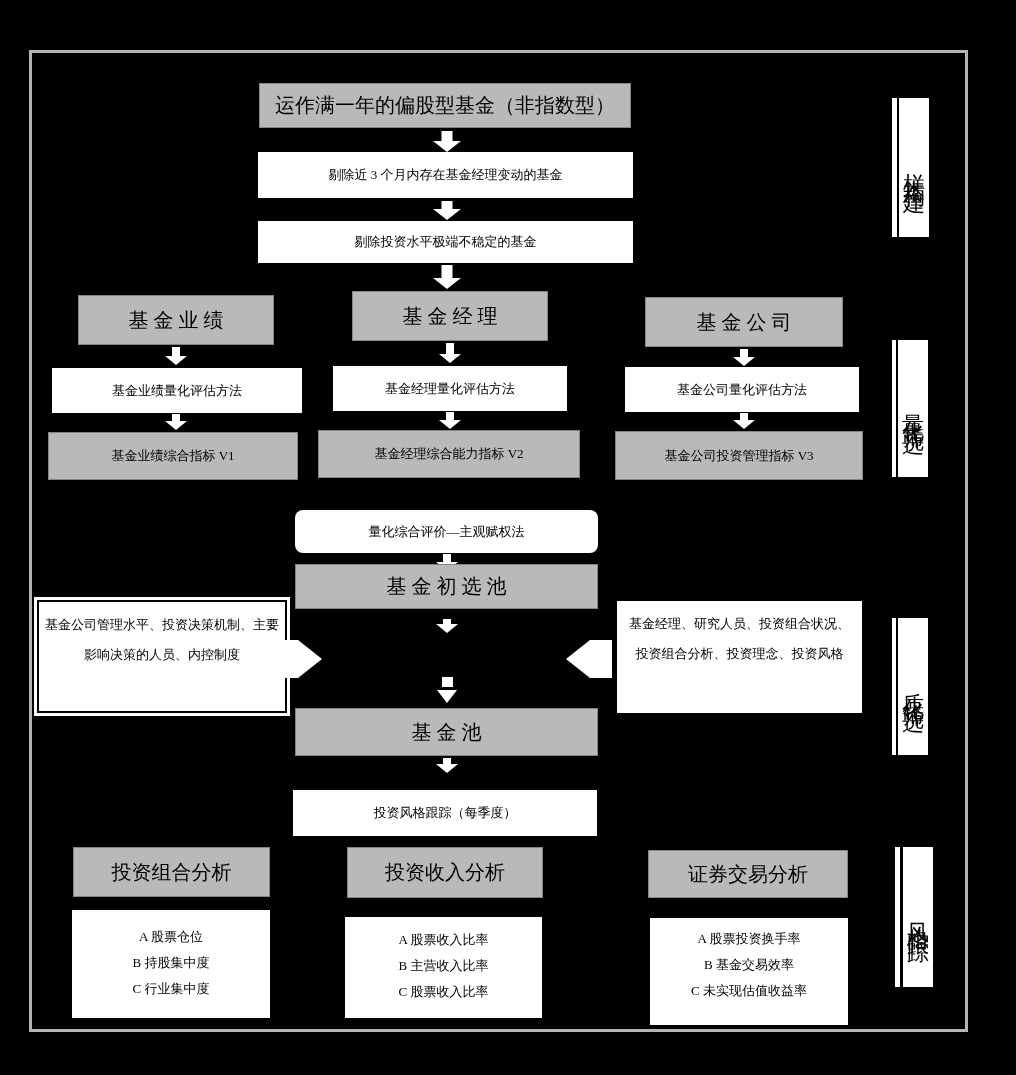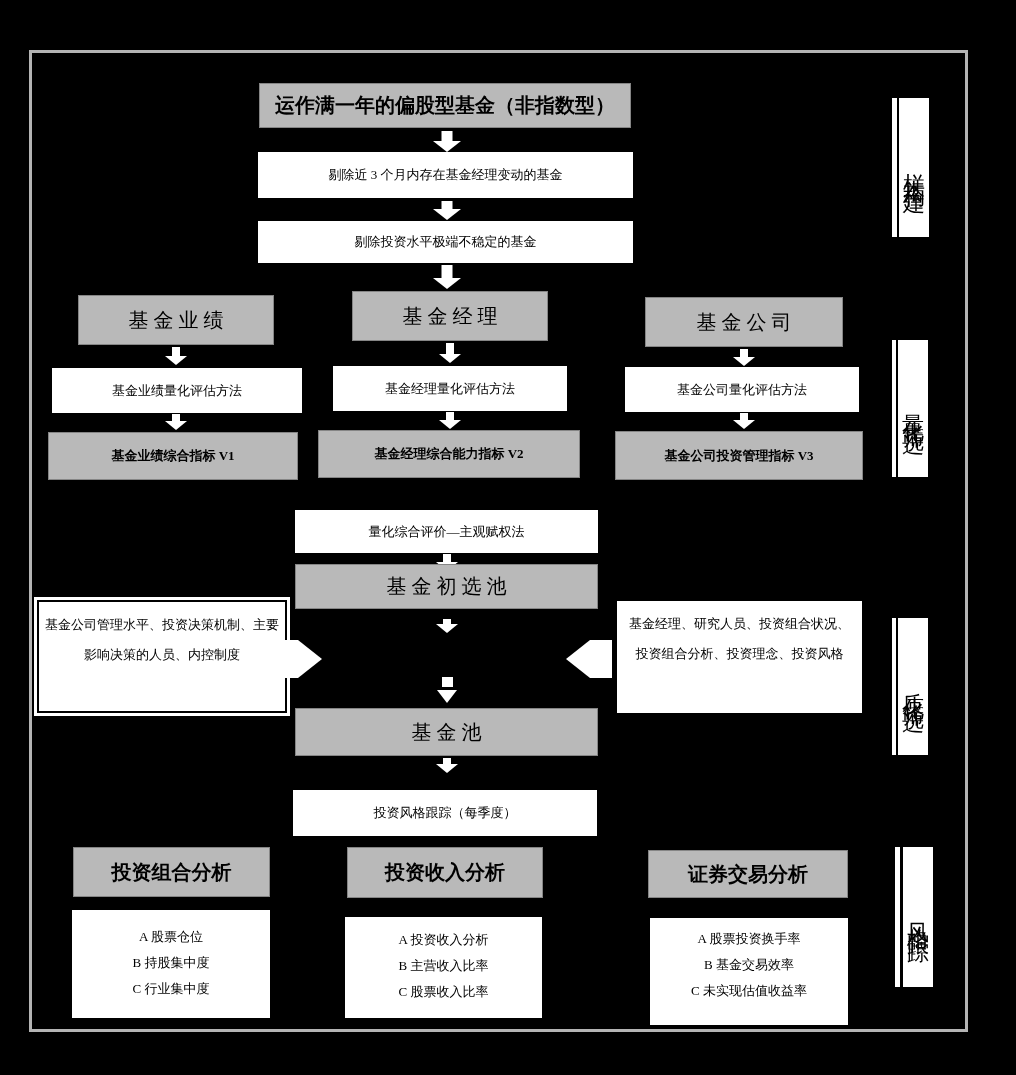--- a/index.html
+++ b/index.html
@@ -6,21 +6,21 @@
   body{
     width:1016px;height:1075px;position:relative;background:#000;
     font-family:"Liberation Serif","DejaVu Serif",serif;color:#000;overflow:hidden;
   }
   .frame{position:absolute;left:29px;top:50px;width:939px;height:982px;
     border:3px solid #b4b4b4;box-sizing:border-box;background:transparent;}
   .bx{position:absolute;box-sizing:border-box;display:flex;align-items:center;
     justify-content:center;text-align:center;font-size:13px;line-height:1.35;}
   .bx.white{background:#fff;}
   .bx.gray{background:#b9b9b9;border:1px solid #858585;}
-  .bold{font-weight:bold;}
+  .bold{font-weight:normal;}
   .sp20{font-size:20px;}
   .qual{display:block;padding:8px 6px 14px 6px;line-height:30px;}
   .qual.bordered{border:2px solid #000;box-shadow:0 0 0 3px #fff;}
   .itemsbox{flex-direction:column;justify-content:flex-start;line-height:26px;}
   
   .ar-d{position:absolute;}
   .ar-d::before{content:"";position:absolute;left:50%;transform:translateX(-50%);
     top:0;height:calc(100% - 11px);width:11px;background:#fff;}
   .ar-d::after{content:"";position:absolute;left:50%;transform:translateX(-50%);
     bottom:0;width:0;height:0;border-left:14px solid transparent;
@@ -67,21 +67,21 @@
 <div class="bx white" style="left:333px;top:366px;width:234px;height:45px;">基金经理量化评估方法</div>
 <div class="ar-d sm" style="left:439px;top:412px;width:22px;height:17px;"></div>
 <div class="bx gray bold" style="left:318px;top:430px;width:262px;height:48px;">基金经理综合能力指标 V2</div>
 
 <div class="bx gray sp20" style="left:645px;top:297px;width:198px;height:50px;">基 金 公 司</div>
 <div class="ar-d sm" style="left:733px;top:349px;width:22px;height:17px;"></div>
 <div class="bx white" style="left:625px;top:367px;width:234px;height:45px;">基金公司量化评估方法</div>
 <div class="ar-d sm" style="left:733px;top:413px;width:22px;height:16px;"></div>
 <div class="bx gray bold" style="left:615px;top:431px;width:248px;height:49px;">基金公司投资管理指标 V3</div>
 
-<div class="bx white" style="left:295px;top:510px;width:303px;height:43px;">量化综合评价—主观赋权法</div>
+<div class="bx white" style="left:295px;top:510px;width:303px;height:43px;border-radius:8px;">量化综合评价—主观赋权法</div>
 <div class="ar-d sm" style="left:436px;top:554px;width:22px;height:17px;"></div>
 <div class="bx gray sp20" style="left:295px;top:564px;width:303px;height:45px;">基 金 初 选 池</div>
 <div class="ar-d sm" style="left:436px;top:619px;width:22px;height:14px;"></div>
 <div class="sq" style="left:442px;top:677px;width:11px;height:10px;"></div>
 <div class="tri-down" style="left:437px;top:690px;"></div>
 
 <div class="bx white qual bordered" style="left:37px;top:600px;width:250px;height:113px;">基金公司管理水平、投资决策机制、主要影响决策的人员、内控制度</div>
 <div class="ar-right" style="left:284px;top:640px;width:38px;height:38px;"></div>
 <div class="ar-left" style="left:566px;top:640px;width:46px;height:38px;"></div>
 <div class="bx white qual" style="left:617px;top:601px;width:245px;height:112px;">基金经理、研究人员、投资组合状况、投资组合分析、投资理念、投资风格</div>
@@ -92,21 +92,21 @@
 
 <div class="bx gray bold sp20" style="left:73px;top:847px;width:197px;height:50px;">投资组合分析</div>
 <div class="bx white itemsbox" style="left:72px;top:910px;width:198px;height:108px;padding-top:14px;">
   <div>A 股票仓位</div>
   <div>B 持股集中度</div>
   <div>C 行业集中度</div>
 </div>
 
 <div class="bx gray bold sp20" style="left:347px;top:847px;width:196px;height:51px;">投资收入分析</div>
 <div class="bx white itemsbox" style="left:345px;top:917px;width:197px;height:101px;padding-top:10px;">
-  <div>A 投资收入分析</div>
+  <div>A 股票收入比率</div>
   <div>B 主营收入比率</div>
   <div>C 股票收入比率</div>
 </div>
 
 <div class="bx gray bold sp20" style="left:648px;top:850px;width:200px;height:48px;">证券交易分析</div>
 <div class="bx white itemsbox" style="left:650px;top:918px;width:198px;height:107px;padding-top:8px;">
   <div>A 股票投资换手率</div>
   <div>B 基金交易效率</div>
   <div>C 未实现估值收益率</div>
 </div>

